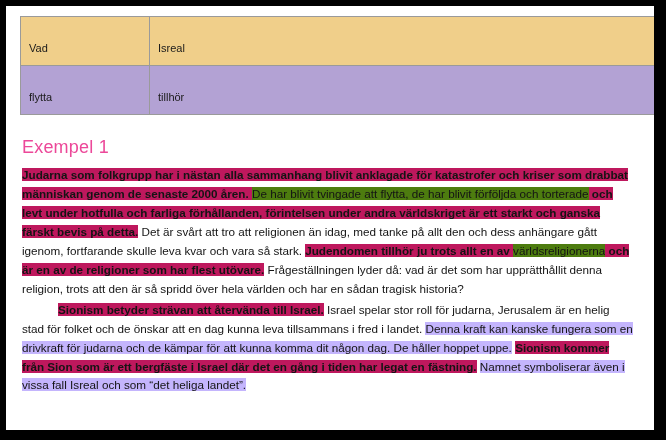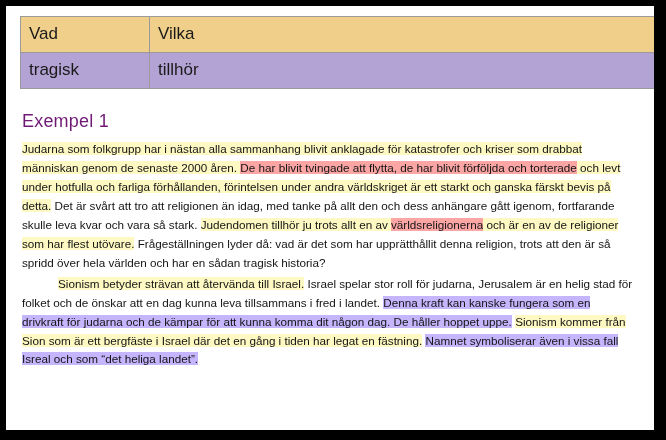--- a/index.html
+++ b/index.html
@@ -27,56 +27,56 @@
   }
 
   
   table.legend-table {
     border-collapse: collapse;
     width: 612px;
     table-layout: fixed;
   }
   table.legend-table td {
     border: 1px solid #9a9a9a;
-    padding: 7px 8px 8px 8px;
-    font-size: 17px;
+    padding: 22px 8px 8px 8px;
+    font-size: 11px;
     color: #1a1a1a;
     vertical-align: middle;
     height: 18px;
   }
   td.col-a { width: 112px; }
   td.col-b { width: 498px; }
   .row-1 td { background: #f0cf8a; }
   .row-2 td { background: #b3a2d4; }
   .row-3 td { background: #dbb6d0; }
 
   
   h1.exempel {
     font-size: 18px;
     font-weight: normal;
-    color: #701a75;
+    color: #ec4899;
     margin: 22px 0 8px 2px;
     letter-spacing: 0.2px;
   }
 
   
   .body-text {
     font-size: 11.7px;
     line-height: 1.62;
     color: #141414;
     text-align: left;
     margin: 0 0 0 2px;
     width: 612px;
   }
   .para + .para { margin-top: 2px; }
   .indent { display: inline-block; width: 36px; }
 
   
-  .hl-yellow { background: #fef9c3; }
-  .hl-cyan   { background: #fca5a5; }
+  .hl-yellow { background: #be185d; font-weight: bold; }
+  .hl-cyan   { background: #4d7c0f; }
   .hl-pink   { background: #c4b5fd; }
   .hl-none   { background: transparent; }
 
   
   .frame-r {
     position: absolute;
     right: 0; top: 0;
     width: 6px; height: 440px;
     background: #000;
   }
@@ -107,24 +107,24 @@
 <div class="frame-r"></div>
 <div class="frame-b"></div>
 
 <div class="page">
   <div class="doc-inner">
 
     <table class="legend-table">
       <tbody>
         <tr class="row-1">
           <td class="col-a">Vad</td>
-          <td class="col-b">Vilka</td>
+          <td class="col-b">Isreal</td>
         </tr>
         <tr class="row-2">
-          <td class="col-a">tragisk</td>
+          <td class="col-a">flytta</td>
           <td class="col-b">tillhör</td>
         </tr>
       </tbody>
     </table>
 
     <h1 class="exempel">Exempel 1</h1>
 
     <div class="body-text">
       <div class="para" id="para-1"><span class="hl-yellow">Judarna som folkgrupp har i nästan alla sammanhang blivit anklagade för katastrofer och kriser som drabbat människan genom de senaste 2000 åren. </span><span class="hl-cyan">De har blivit tvingade att flytta, de har blivit förföljda och torterade</span><span class="hl-yellow"> och levt under hotfulla och farliga förhållanden, förintelsen under andra världskriget är ett starkt och ganska färskt bevis på detta.</span><span class="hl-none"> Det är svårt att tro att religionen än idag, med tanke på allt den och dess anhängare gått igenom, fortfarande skulle leva kvar och vara så stark. </span><span class="hl-yellow">Judendomen tillhör ju trots allt en av </span><span class="hl-cyan">världsreligionerna</span><span class="hl-yellow"> och är en av de religioner som har flest utövare.</span><span class="hl-none"> Frågeställningen lyder då: vad är det som har upprätthållit denna religion, trots att den är så spridd över hela världen och har en sådan tragisk historia?</span></div>
       <div class="para" id="para-2"><span class="indent"></span><span class="hl-yellow">Sionism betyder strävan att återvända till Israel.</span><span class="hl-none"> Israel spelar stor roll för judarna, Jerusalem är en helig stad för folket och de önskar att en dag kunna leva tillsammans i fred i landet. </span><span class="hl-pink">Denna kraft kan kanske fungera som en drivkraft för judarna och de kämpar för att kunna komma dit någon dag. De håller hoppet uppe.</span><span class="hl-none"> </span><span class="hl-yellow">Sionism kommer från Sion som är ett bergfäste i Israel där det en gång i tiden har legat en fästning.</span><span class="hl-none"> </span><span class="hl-pink">Namnet symboliserar även i vissa fall Isreal och som “det heliga landet”.</span></div>

